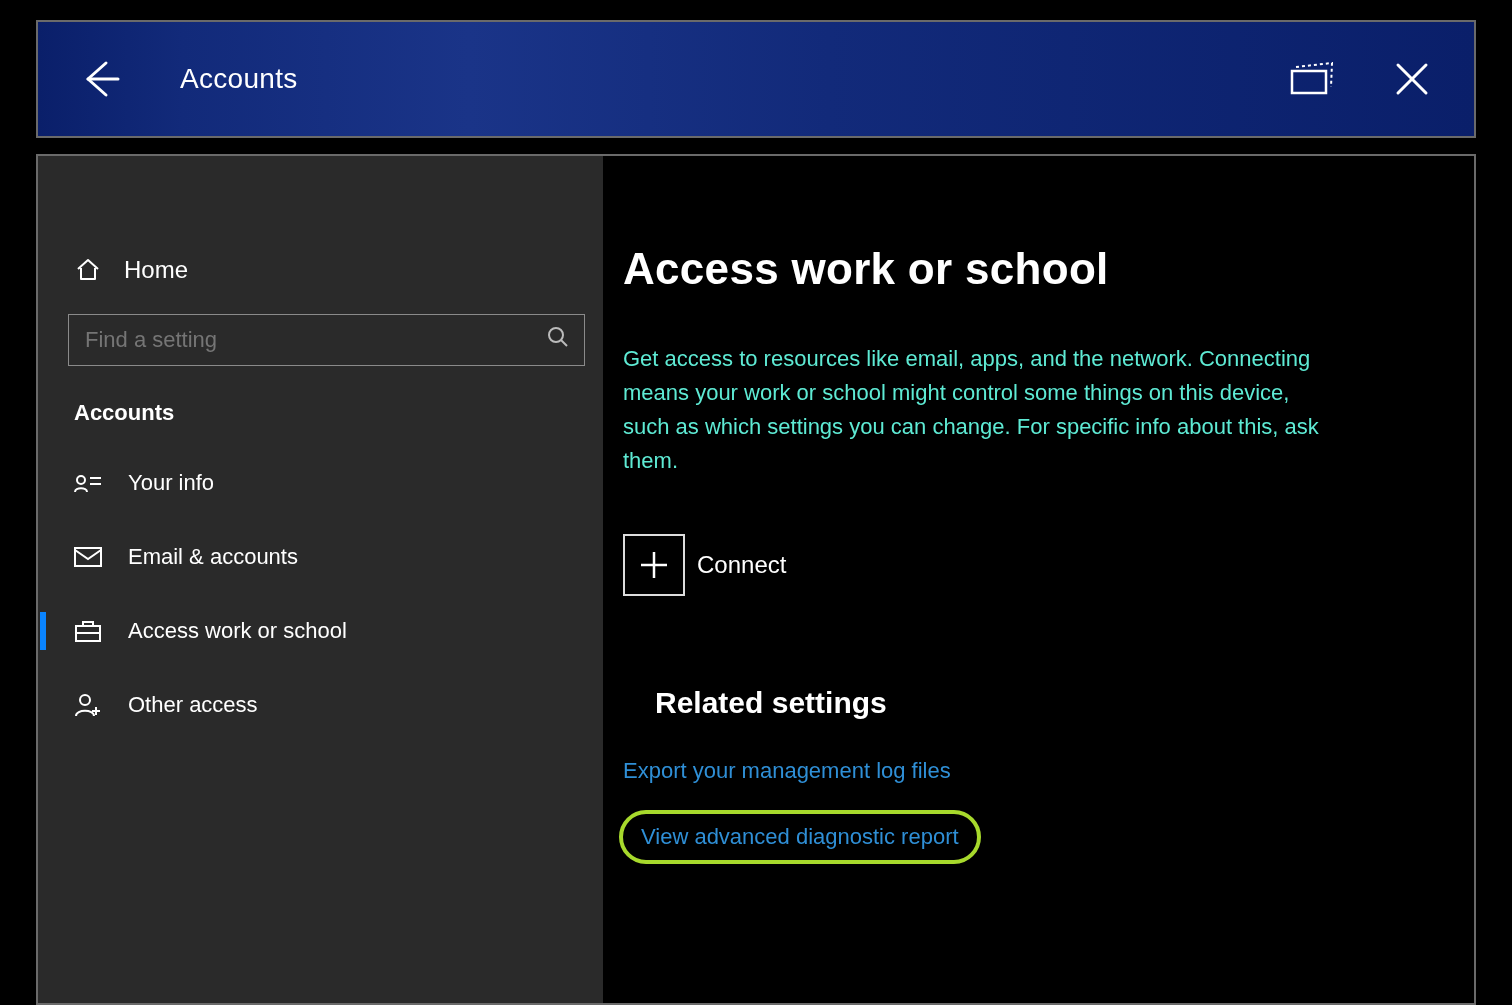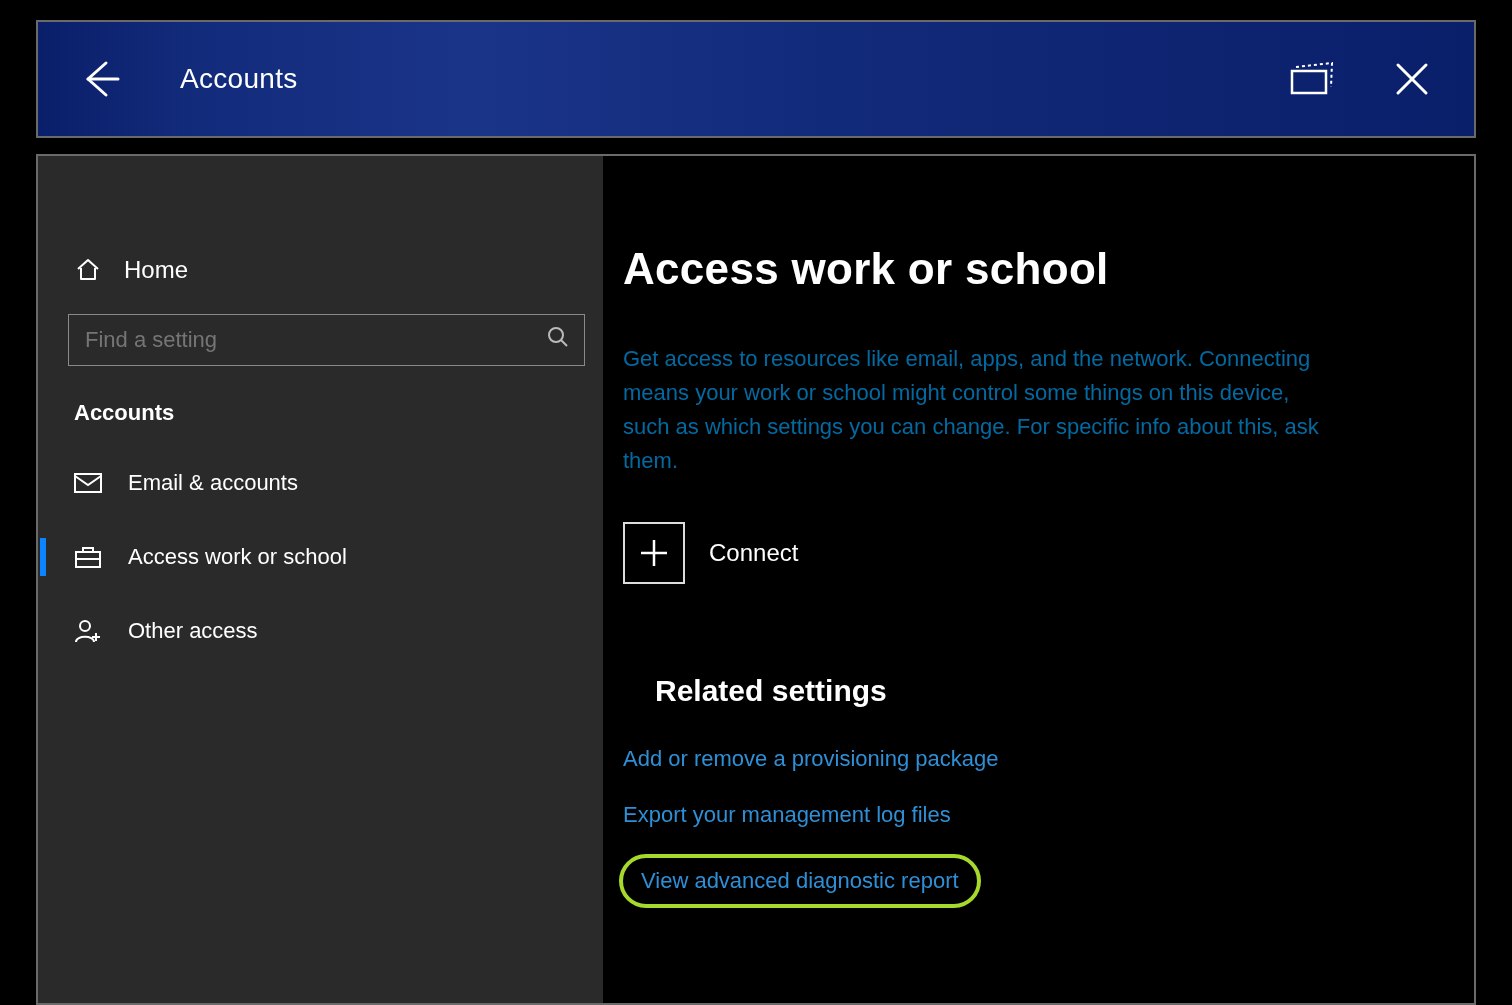--- a/index.html
+++ b/index.html
@@ -74,23 +74,23 @@
     padding: 0 0 0 36px; height: 74px;
     font-size: 22px; cursor: pointer; position: relative;
   }
   .side-item.active::before {
     content: ""; position: absolute; left: 2px; top: 18px; bottom: 18px; width: 6px; background: #0a84ff;
   }
   .icon-slot { width: 28px; height: 28px; display: inline-flex; align-items: center; justify-content: center; }
 
   
   h1.page-title { font-size: 44px; font-weight: 600; margin-bottom: 48px; letter-spacing: .3px; }
-  .desc { font-size: 22px; line-height: 1.55; color: #0369a1; max-width: 700px; margin-bottom: 44px; }
-
-  .connect-row { display: flex; align-items: center; gap: 24px; margin-bottom: 90px; cursor: pointer; }
+  .desc { font-size: 22px; line-height: 1.55; color: #5eead4; max-width: 700px; margin-bottom: 56px; }
+
+  .connect-row { display: flex; align-items: center; gap: 12px; margin-bottom: 90px; cursor: pointer; }
   .plus-box { width: 62px; height: 62px; border: 2px solid #ddd; display: flex; align-items: center; justify-content: center; }
   .connect-label { font-size: 24px; }
 
   h2.related { font-size: 30px; font-weight: 600; margin-bottom: 38px; margin-left: 32px; }
   .link-list { display: flex; flex-direction: column; gap: 30px; align-items: flex-start; }
   .link { font-size: 22px; color: #2f8fd6; cursor: pointer; }
   .link.highlight-wrap { position: relative; padding: 10px 18px; }
   .highlight-ring {
     position: absolute; inset: -4px;
     border: 4px solid #a7d92c; border-radius: 28px;
@@ -145,20 +145,31 @@
         <span class="search-icon">
           <svg width="22" height="22" viewBox="0 0 22 22">
             <circle cx="9" cy="9" r="7" stroke="#bbb" stroke-width="2" fill="none"></circle>
             <line x1="14" y1="14" x2="20" y2="20" stroke="#bbb" stroke-width="2"></line>
           </svg>
         </span>
       </div>
 
       <div class="side-cat">Accounts</div>
 
+      <div class="side-item">
+        <span class="icon-slot">
+          <svg width="28" height="22" viewBox="0 0 28 22">
+            <circle cx="7" cy="8" r="4" stroke="#fff" stroke-width="2" fill="none"></circle>
+            <path d="M1 20 C1 15 13 15 13 20" stroke="#fff" stroke-width="2" fill="none"></path>
+            <line x1="16" y1="6" x2="27" y2="6" stroke="#fff" stroke-width="2"></line>
+            <line x1="16" y1="12" x2="27" y2="12" stroke="#fff" stroke-width="2"></line>
+          </svg>
+        </span>
+        <span>Your info</span>
+      </div>
 
       <div class="side-item">
         <span class="icon-slot">
           <svg width="28" height="20" viewBox="0 0 28 20">
             <rect x="1" y="1" width="26" height="18" stroke="#fff" stroke-width="2" fill="none"></rect>
             <path d="M1 3 L14 12 L27 3" stroke="#fff" stroke-width="2" fill="none"></path>
           </svg>
         </span>
         <span>Email &amp; accounts</span>
       </div>
@@ -199,21 +210,20 @@
             <line x1="17" y1="4" x2="17" y2="30" stroke="#fff" stroke-width="2.5"></line>
             <line x1="4" y1="17" x2="30" y2="17" stroke="#fff" stroke-width="2.5"></line>
           </svg>
         </div>
         <div class="connect-label">Connect</div>
       </div>
 
       <h2 class="related">Related settings</h2>
 
       <div class="link-list">
-        <span class="link">Add or remove a provisioning package</span>
         <span class="link">Export your management log files</span>
         <span class="link highlight-wrap">
           <span>View advanced diagnostic report</span>
           <span class="highlight-ring"></span>
         </span>
       </div>
     </div>
 
   </div>
 </div>

